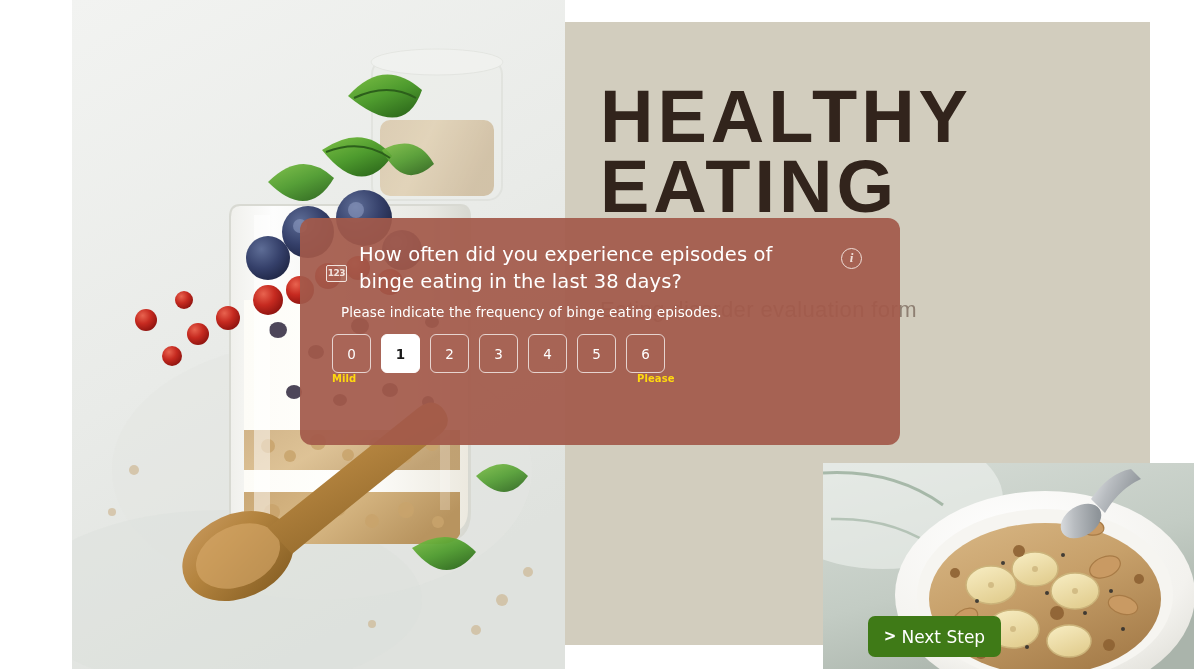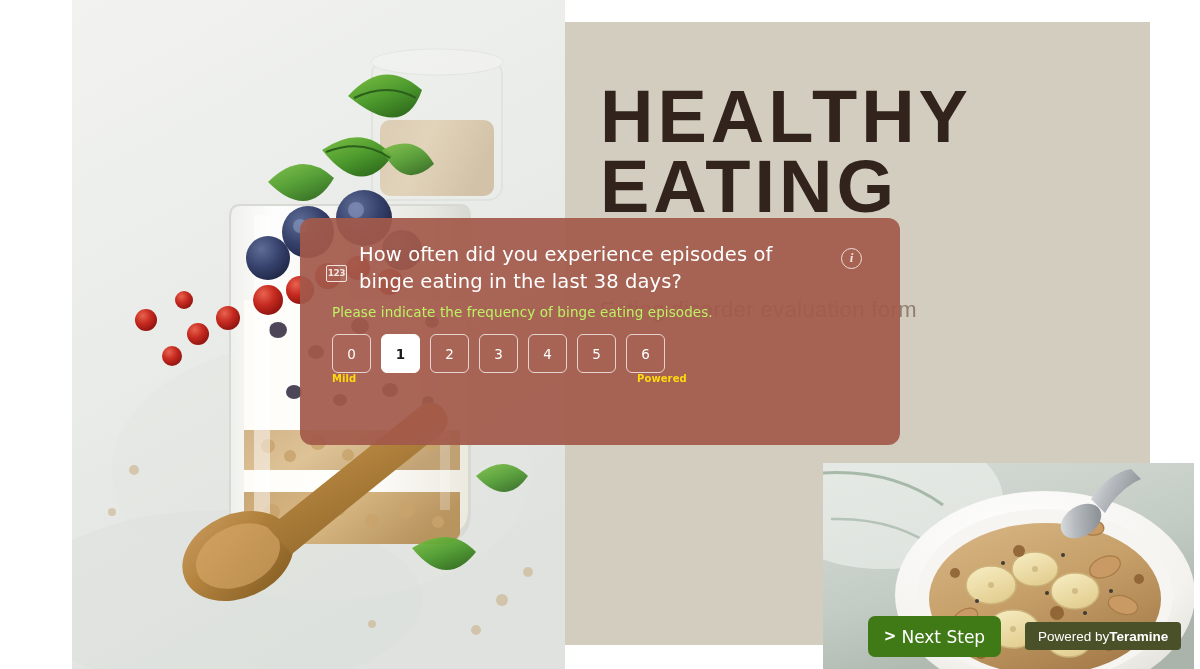--- a/index.html
+++ b/index.html
@@ -140,22 +140,22 @@
     font-style: italic;
     font-weight: 700;
     font-size: 13px;
     line-height: 18px;
     text-align: center;
     cursor: pointer;
   }
 
   .q-hint {
     margin-top: 9px;
-    margin-left: 6px;
-    color: #bef264;
+    margin-left: 15px;
+    color: #ffffff;
     font-family: "DejaVu Sans", sans-serif;
     font-size: 13.5px;
     letter-spacing: 0.1px;
   }
 
   
 
   .scale-row {
     margin-top: 14px;
     margin-left: 6px;
@@ -508,28 +508,24 @@
       <div class="scale-btn selected">1</div>
       <div class="scale-btn">2</div>
       <div class="scale-btn">3</div>
       <div class="scale-btn">4</div>
       <div class="scale-btn">5</div>
       <div class="scale-btn">6</div>
     </div>
 
     <div class="anchor-row">
       <div class="anchor low">Mild</div>
-      <div class="anchor high">Powered</div>
+      <div class="anchor high">Please</div>
     </div>
 
   </div>
 
   <div class="next-step-btn">
     <span class="next-chevron">&gt;</span>
     <span>Next Step</span>
   </div>
 
-  <div class="powered-badge">
-    <span>Powered by</span>
-      <span class="brand">Teramine</span>
-  </div>
 
 </div>
 
 </body></html>

